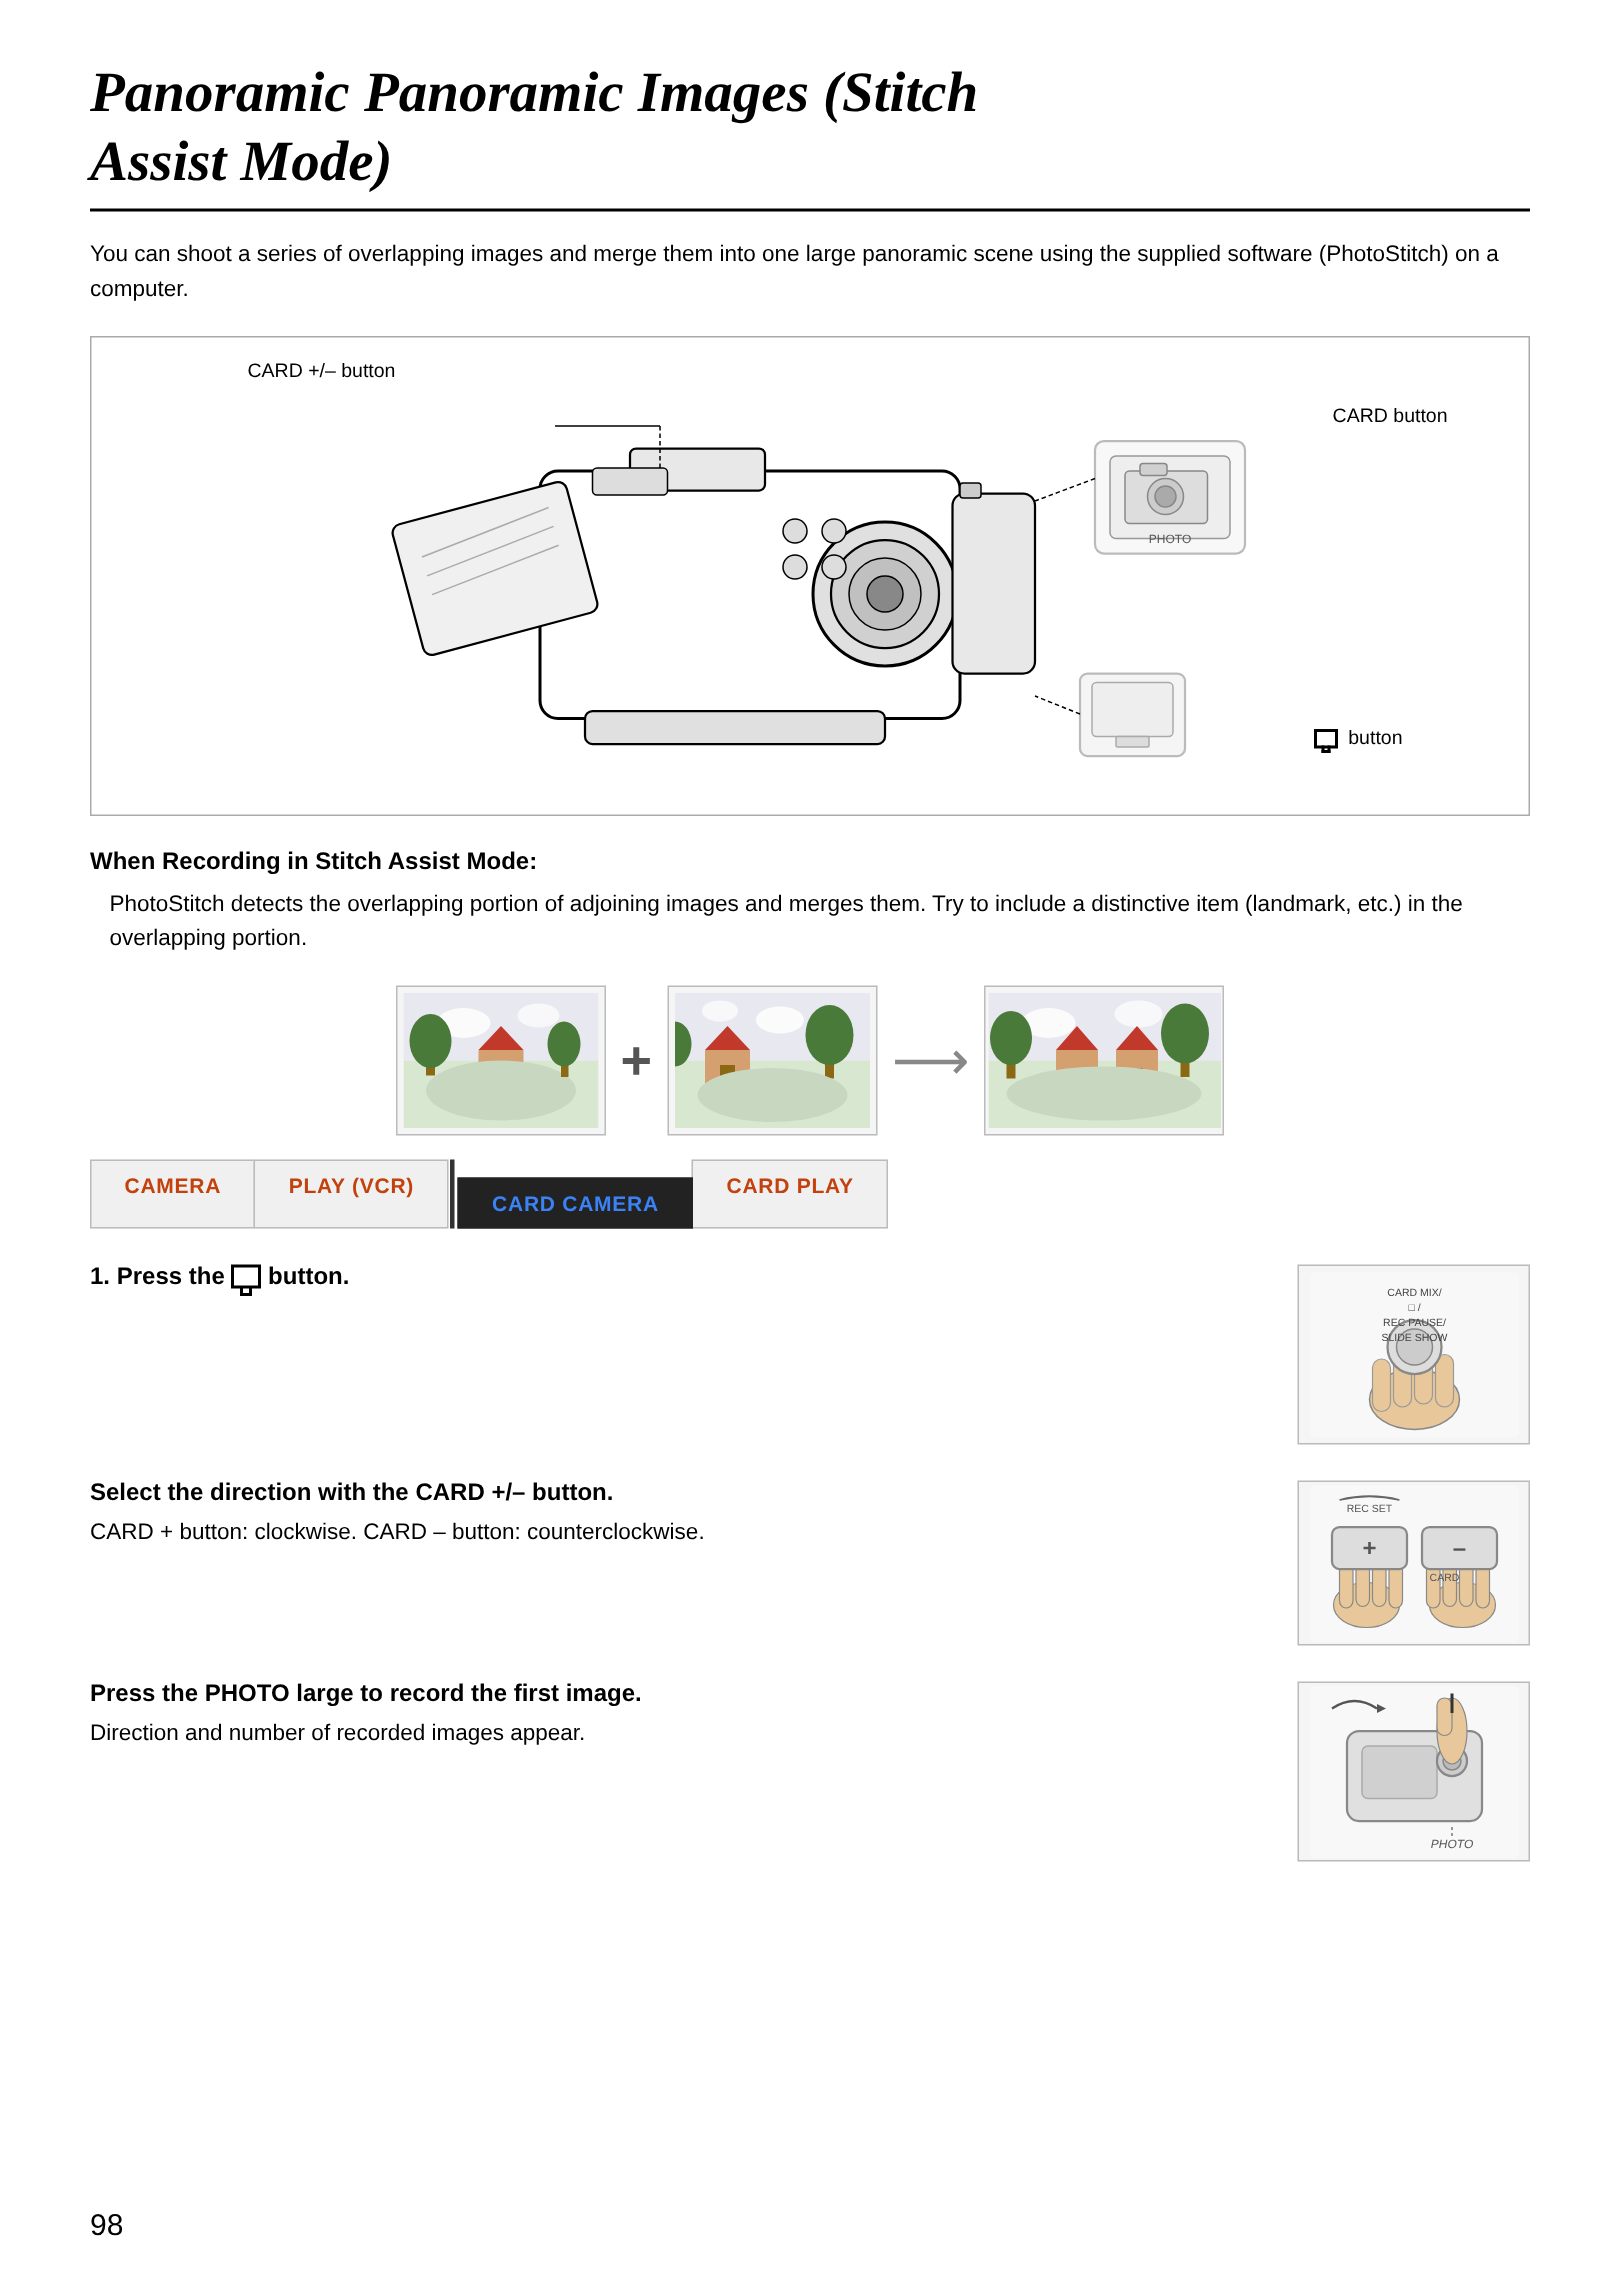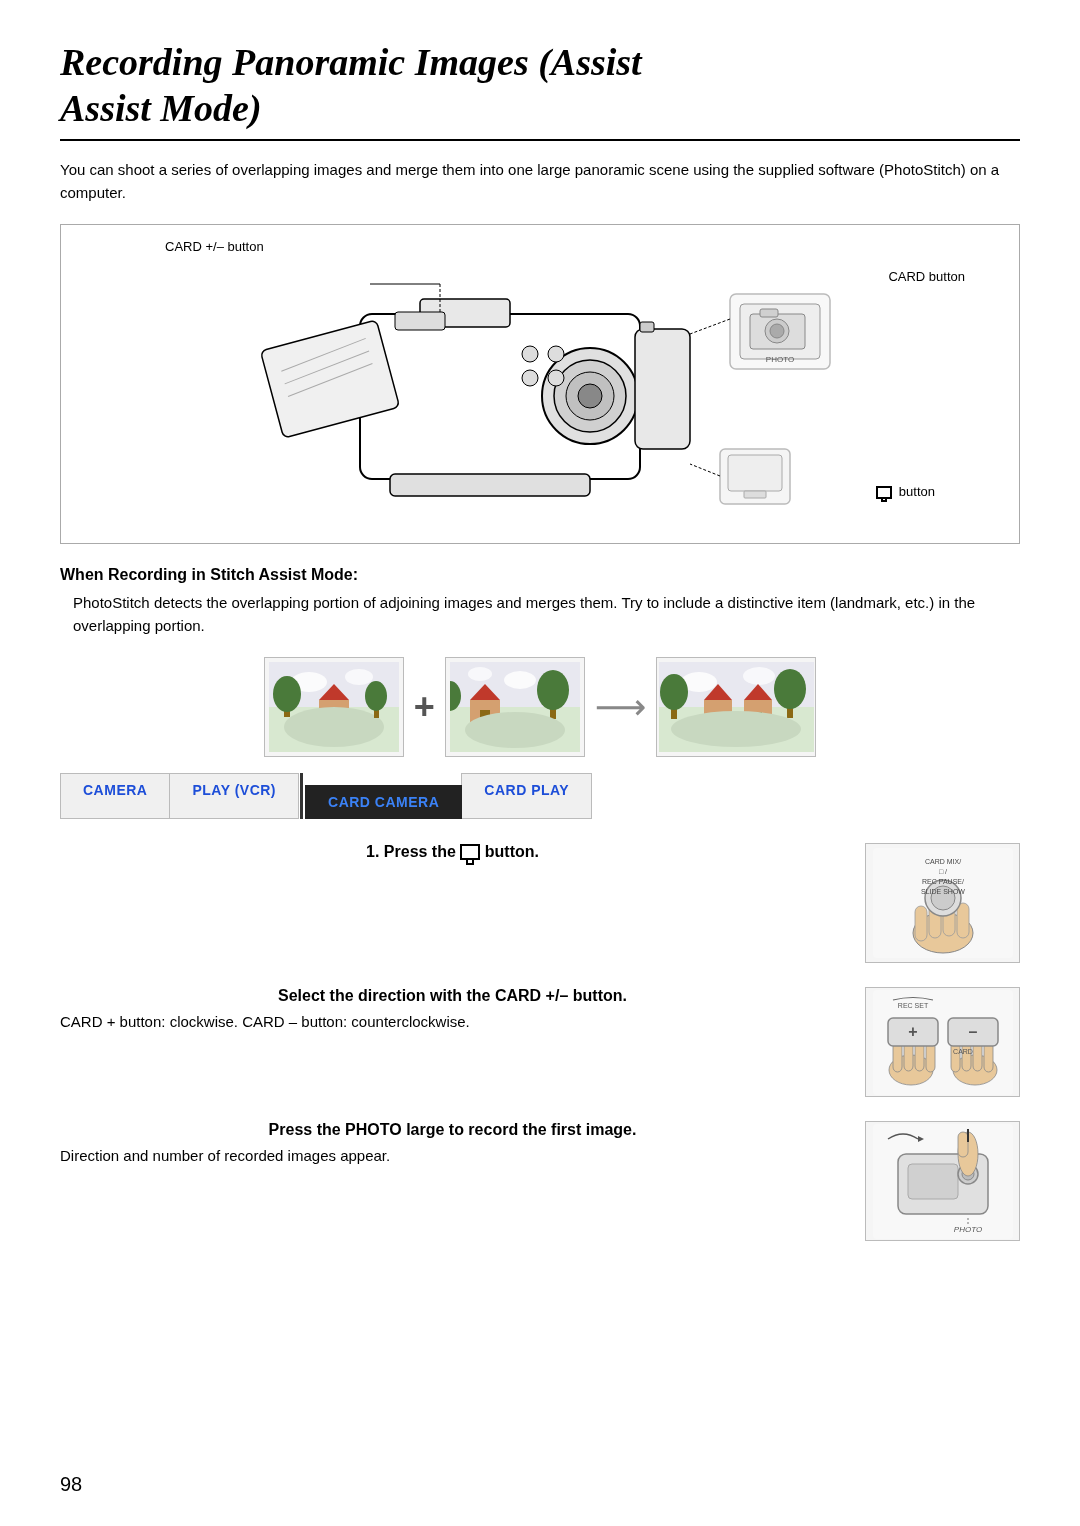--- a/index.html
+++ b/index.html
@@ -117,21 +117,21 @@
       border: none;
       gap: 0;
     }
     .mode-tab {
       padding: 8px 22px;
       font-size: 14px;
       font-weight: bold;
       letter-spacing: 0.5px;
       border: 1.5px solid #bbb;
       background: #f0f0f0;
-      color: #1d4ed8;
+      color: #c2410c;
       margin-right: -1px;
       text-transform: uppercase;
     }
     .mode-tab.active {
       background: #222;
       color: #3b82f6;
       border-color: #222;
       z-index: 1;
       margin-top: 12px;
     }
@@ -151,21 +151,20 @@
       margin-bottom: 24px;
       gap: 20px;
     }
     .step-content {
       flex: 1;
     }
     .step-heading {
       font-size: 16px;
       font-weight: bold;
       margin-bottom: 6px;
-      text-align: center;
     }
     .step-text {
       font-size: 15px;
       line-height: 1.5;
     }
     .step-img {
       width: 155px;
       min-width: 155px;
       height: 110px;
       border: 1.5px solid #bbb;
@@ -184,21 +183,21 @@
       position: absolute;
       bottom: 30px;
       left: 60px;
       font-size: 20px;
     }
   </style>
 </head>
 <body>
 
 <h1>
-  <span>Recording Panoramic Images (Assist</span><br>
+  <span>Panoramic Panoramic Images (Stitch</span><br>
   <span>Assist Mode)</span>
 </h1>
 <hr class="title-divider">
 
 <p class="intro-text">You can shoot a series of overlapping images and merge them into one large panoramic scene using the supplied software (PhotoStitch) on a computer.</p>
 
 <div class="camera-diagram-box">
   <div class="camera-diagram-inner">
 
     <div class="diag-label diag-label-card-plus">CARD +/– button</div>

